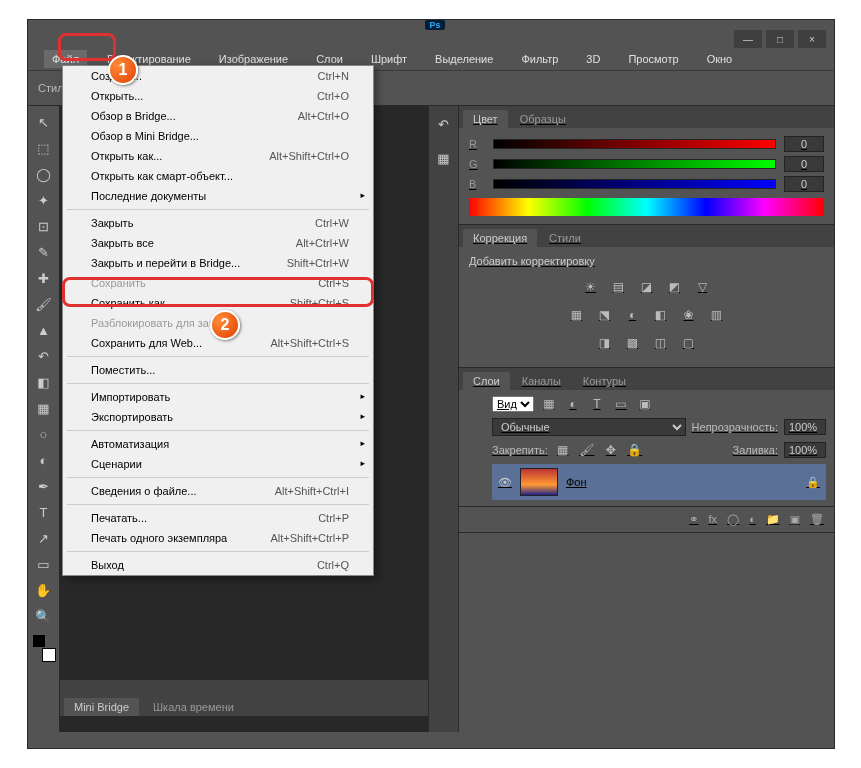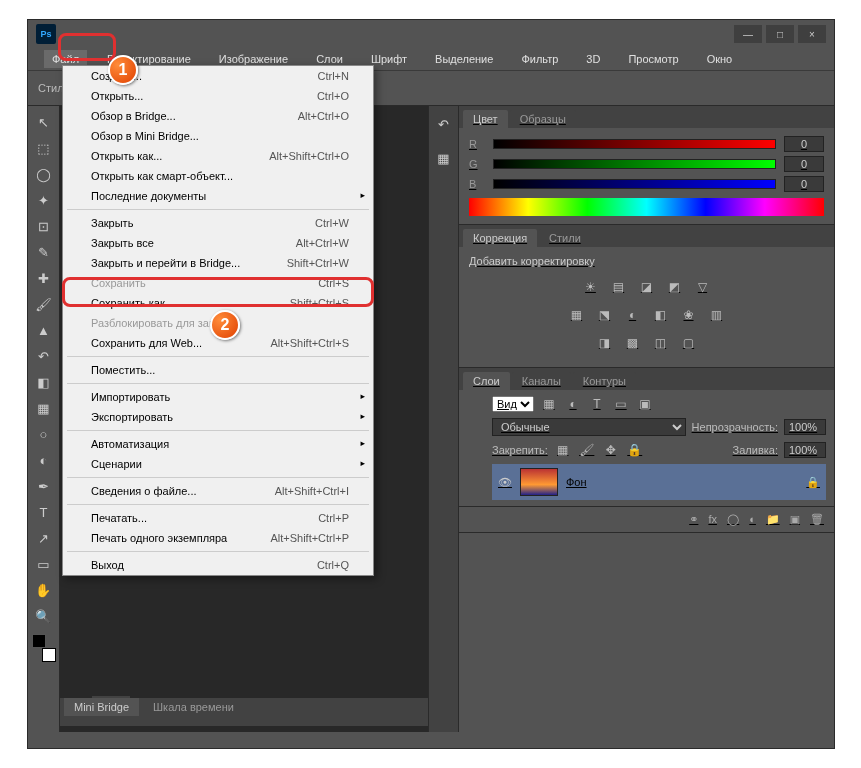--- a/index.html
+++ b/index.html
@@ -1,18 +1,18 @@
 <!DOCTYPE html>
 <html><head>
 <meta charset="utf-8">
 <style>
 * { margin: 0; padding: 0; box-sizing: border-box; font-family: Tahoma, Arial, sans-serif; font-size: 11px; user-select: none; }
 body { background: #fff; width: 861px; height: 768px; position: relative; }
 .app-window { position: absolute; left: 27px; top: 19px; width: 808px; height: 730px; background: #535353; border: 1px solid #2a2a2a; }
-.titlebar { height: 28px; background: #535353; display: flex; align-items: center; padding-left: 8px; }
+.titlebar { height: 28px; background: #535353; display: flex; align-items: center; padding-left: 8px; flex-direction: column; }
 .ps-logo { width: 20px; height: 20px; background: #001e36; color: #31a8ff; display: flex; align-items: center; justify-content: center; font-weight: bold; font-size: 9px; border-radius: 2px; }
 .win-controls { margin-left: auto; display: flex; gap: 4px; padding-right: 8px; }
 .win-btn { width: 28px; height: 18px; background: #3f3f3f; color: #ccc; display: flex; align-items: center; justify-content: center; font-size: 10px; cursor: pointer; }
 .menubar { height: 22px; background: #535353; display: flex; align-items: center; padding-left: 16px; color: #e0e0e0; gap: 12px; }
 .menu-item { padding: 3px 8px; cursor: pointer; }
 .menu-item.active { background: #6a6a6a; }
 .options-bar { height: 36px; background: #535353; border-top: 1px solid #3a3a3a; border-bottom: 1px solid #2a2a2a; display: flex; align-items: center; padding: 0 10px; color: #ccc; gap: 12px; }
 .opt-label { color: #bbb; }
 .opt-select { background: #444; border: 1px solid #2a2a2a; color: #ddd; padding: 2px 6px; min-width: 80px; height: 20px; }
 .main-area { display: flex; height: calc(100% - 102px); }
@@ -39,21 +39,21 @@
 .spectrum { height: 18px; margin-top: 6px; background: linear-gradient(to right, #f00, #ff0, #0f0, #0ff, #00f, #f0f, #f00); }
 .adjust-icons { display: flex; flex-wrap: wrap; gap: 10px; justify-content: center; padding: 6px 0; }
 .adj-icon { width: 18px; height: 16px; color: #bbb; display: flex; align-items: center; justify-content: center; font-size: 12px; }
 .layers-body { padding: 6px 8px; margin-left: 25px; }
 .layers-ctrl { display: flex; align-items: center; gap: 6px; margin-bottom: 6px; color: #bbb; }
 .layers-ctrl select, .layers-ctrl input { background: #3a3a3a; border: 1px solid #222; color: #ccc; padding: 1px 4px; }
 .layer-row { display: flex; align-items: center; background: #5a7096; padding: 4px 6px; gap: 8px; }
 .layer-thumb { width: 38px; height: 28px; background: linear-gradient(#b33, #f93 60%, #228); border: 1px solid #222; }
 .layer-lock { margin-left: auto; color: #ccc; }
 .status-bar { position: absolute; left: 32px; bottom: 20px; color: #bbb; padding: 2px 8px; background: #424242; }
-.bottom-tabs { position: absolute; left: 0; bottom: 6px; height: 28px; background: #424242; display: flex; align-items: flex-start; width: 100%; }
+.bottom-tabs { position: absolute; left: 0; bottom: 16px; height: 36px; background: #424242; display: flex; align-items: flex-end; width: 100%; }
 .bottom-tab { padding: 3px 10px; color: #ccc; background: #535353; margin-left: 4px; }
 .layers-bottom { display: flex; gap: 10px; justify-content: flex-end; padding: 6px 10px; color: #aaa; border-top: 1px solid #2a2a2a; }
 .dropdown-menu { position: absolute; left: 62px; top: 65px; width: 312px; background: #f0f0f0; border: 1px solid #888; box-shadow: 3px 3px 8px rgba(0,0,0,0.4); z-index: 50; }
 .dd-item { display: flex; padding: 4px 24px 4px 28px; color: #000; cursor: pointer; white-space: nowrap; }
 .dd-item.disabled { color: #999; }
 .dd-shortcut { margin-left: auto; color: #555; }
 .dd-sep { height: 1px; background: #ccc; margin: 3px 4px; }
 .dd-sub { position: relative; }
 .dd-sub::after { content: "▸"; position: absolute; right: 8px; font-size: 9px; }
 .callout { position: absolute; border: 3px solid #e03030; border-radius: 8px; pointer-events: none; z-index: 60; }

